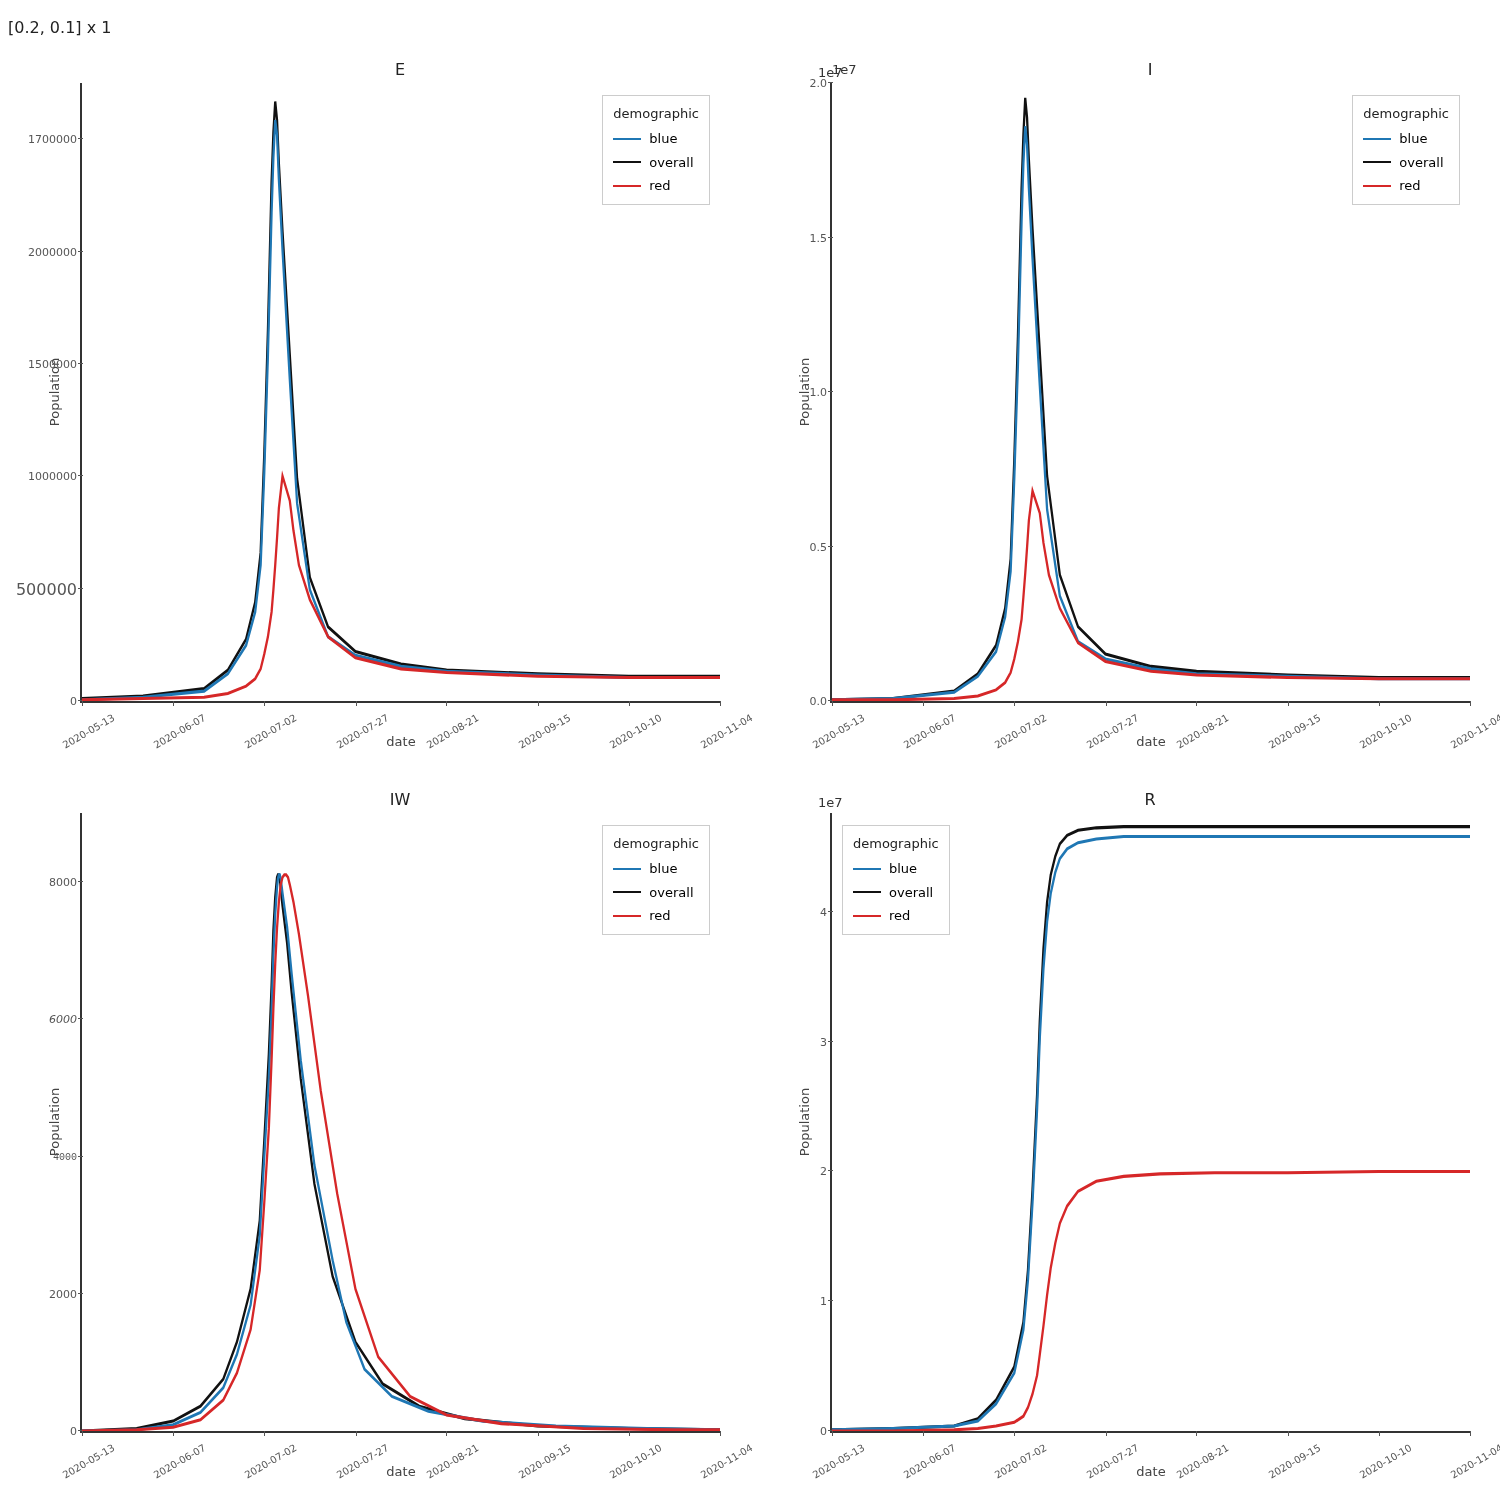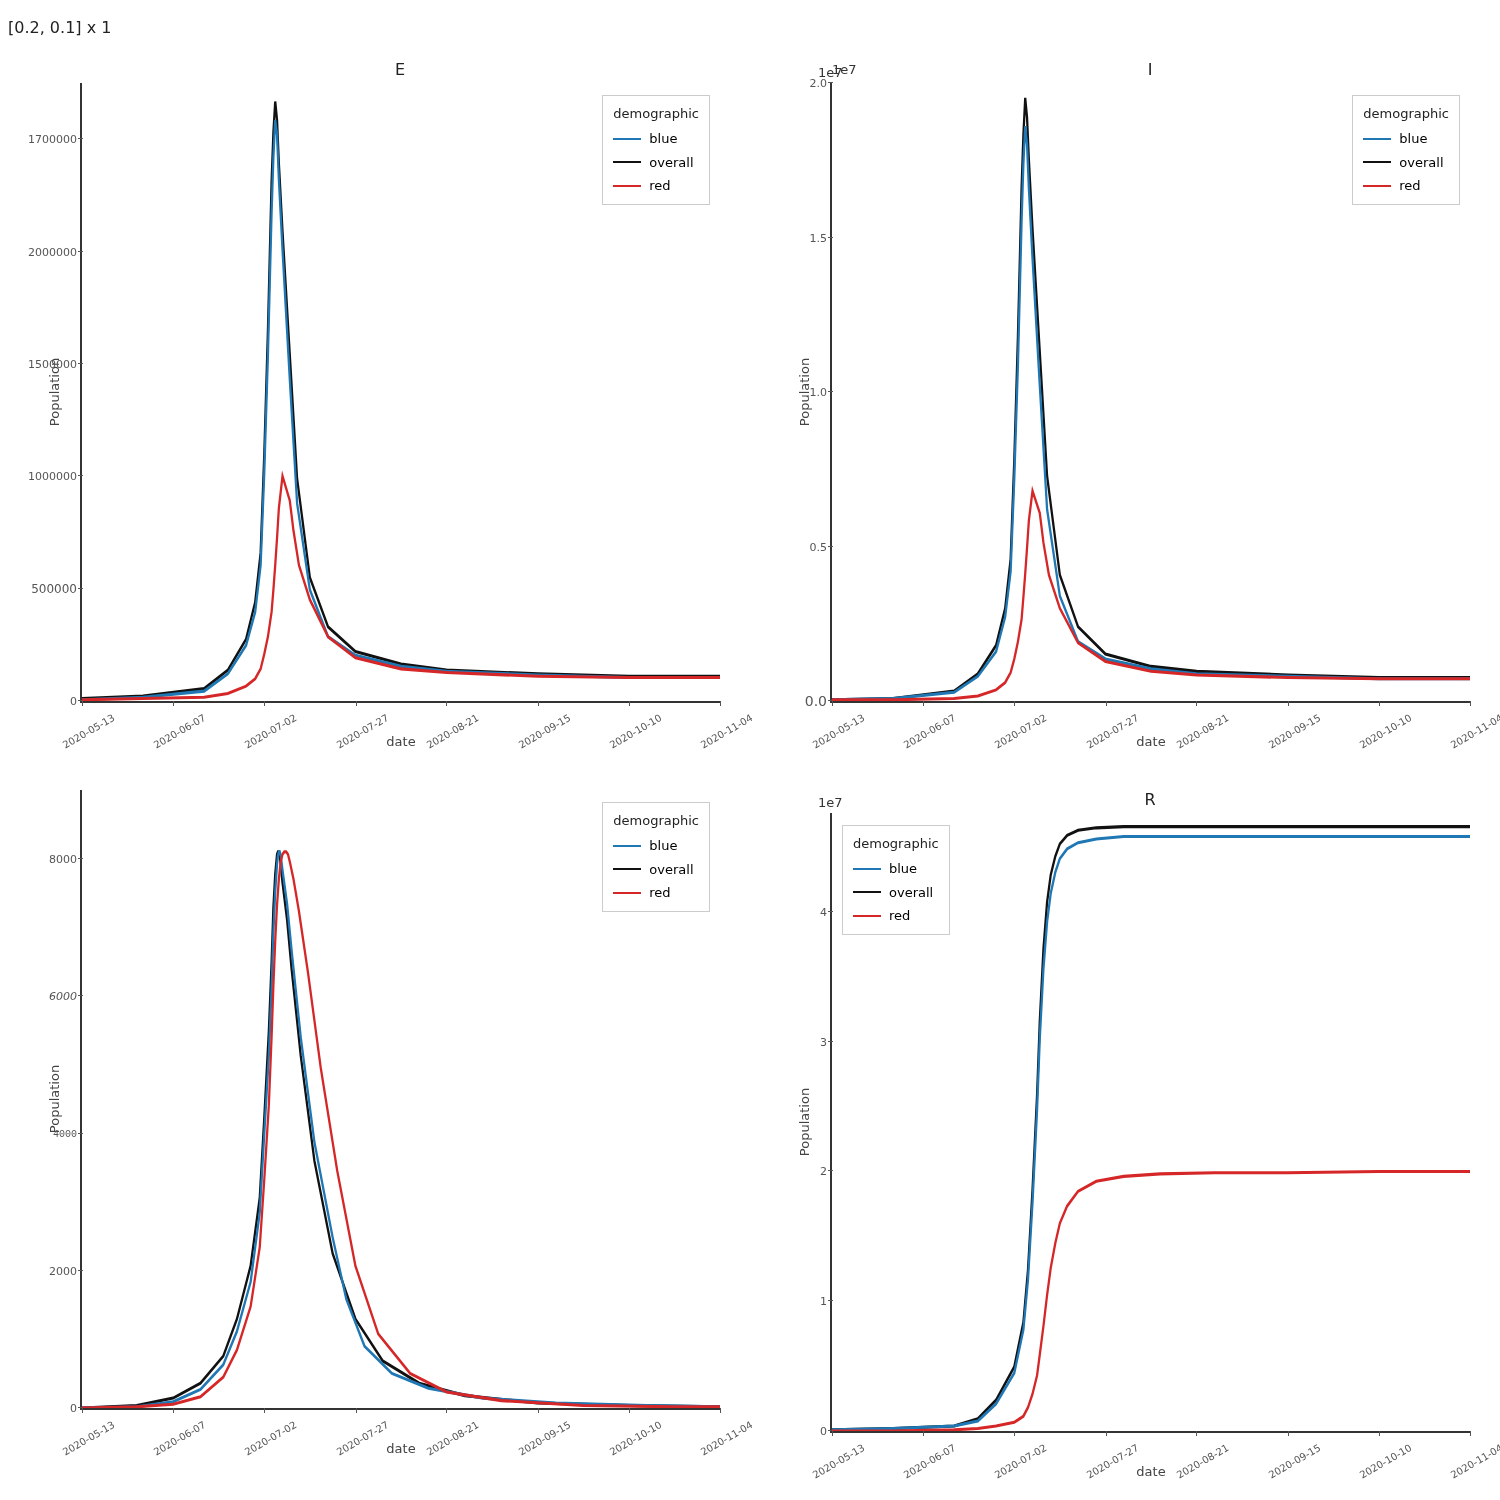--- a/index.html
+++ b/index.html
@@ -79,21 +79,21 @@
     <div class="chart-area" style="position:relative;">
 
       <div style="position:absolute;left:-62px;top:50%;transform:translateY(-50%) rotate(-90deg);font-size:13px;color:#444;white-space:nowrap;">Population</div>
 
       <div style="position:absolute;bottom:-48px;left:50%;transform:translateX(-50%);font-size:13px;color:#444;">date</div>
 
       <div style="position:absolute;bottom:0%;left:-4px;width:5px;height:1px;background:#555;"></div>
       <div style="position:absolute;bottom:0%;right:calc(100% + 5px);font-size:11px;color:#555;transform:translateY(50%);text-align:right;white-space:nowrap;">0</div>
 
       <div style="position:absolute;bottom:18.2%;left:-4px;width:5px;height:1px;background:#555;"></div>
-      <div style="position:absolute;bottom:18.2%;right:calc(100% + 5px);font-size:12px;color:#555;transform:translateY(50%);white-space:nowrap;">500000</div>
+      <div style="position:absolute;bottom:18.2%;right:calc(100% + 5px);font-size:16px;color:#555;transform:translateY(50%);white-space:nowrap;">500000</div>
 
       <div style="position:absolute;bottom:36.4%;left:-4px;width:5px;height:1px;background:#555;"></div>
       <div style="position:absolute;bottom:36.4%;right:calc(100% + 5px);font-size:11px;color:#555;transform:translateY(50%);text-align:right;white-space:nowrap;">1000000</div>
 
       <div style="position:absolute;bottom:54.5%;left:-4px;width:5px;height:1px;background:#555;"></div>
       <div style="position:absolute;bottom:54.5%;right:calc(100% + 5px);font-size:11px;color:#555;transform:translateY(50%);text-align:right;white-space:nowrap;">1500000</div>
 
       <div style="position:absolute;bottom:72.7%;left:-4px;width:5px;height:1px;background:#555;"></div>
       <div style="position:absolute;bottom:72.7%;right:calc(100% + 5px);font-size:11px;color:#555;transform:translateY(50%);text-align:center;white-space:nowrap;margin-top:13px;">2000000</div>
 
@@ -235,21 +235,21 @@
       <div class="chart-title">I</div>
       <div style="position:absolute;top:2px;left:2px;font-size:13px;color:#333;">1e7</div>
     </div>
     <div class="chart-area" style="position:relative;">
       <div style="position:absolute;left:-62px;top:50%;transform:translateY(-50%) rotate(-90deg);font-size:13px;color:#444;white-space:nowrap;">Population</div>
       <div style="position:absolute;bottom:-48px;left:50%;transform:translateX(-50%);font-size:13px;color:#444;">date</div>
 
       <div style="position:absolute;top:-18px;left:-14px;font-size:13px;color:#333;">1e7</div>
 
       <div style="position:absolute;bottom:0%;left:-4px;width:5px;height:1px;background:#555;"></div>
-      <div style="position:absolute;bottom:0%;right:calc(100% + 5px);font-size:14px;color:#555;transform:translateY(50%);text-align:right;margin-top:24px;">0.0</div>
+      <div style="position:absolute;bottom:0%;right:calc(100% + 5px);font-size:11px;color:#555;transform:translateY(50%);text-align:right;margin-top:24px;">0.0</div>
       <div style="position:absolute;bottom:25%;left:-4px;width:5px;height:1px;background:#555;"></div>
       <div style="position:absolute;bottom:25%;right:calc(100% + 5px);font-size:11px;color:#555;transform:translateY(50%);text-align:right;">0.5</div>
       <div style="position:absolute;bottom:50%;left:-4px;width:5px;height:1px;background:#555;"></div>
       <div style="position:absolute;bottom:50%;right:calc(100% + 5px);font-size:11px;color:#555;transform:translateY(50%);text-align:right;">1.0</div>
       <div style="position:absolute;bottom:75%;left:-4px;width:5px;height:1px;background:#555;"></div>
       <div style="position:absolute;bottom:75%;right:calc(100% + 5px);font-size:11px;color:#555;transform:translateY(50%);text-align:center;">1.5</div>
       <div style="position:absolute;bottom:100%;left:-4px;width:5px;height:1px;background:#555;"></div>
       <div style="position:absolute;bottom:100%;right:calc(100% + 5px);font-size:11px;color:#555;transform:translateY(50%);text-align:right;">2.0</div>
 
       <div style="position:absolute;bottom:-5px;left:0%;width:1px;height:5px;background:#555;"></div>
@@ -369,20 +369,21 @@
         </div>
         <div class="legend-item">
           <span style="display:inline-block;width:28px;height:2px;background:#d62728;"></span>
           <span>red</span>
         </div>
       </div>
     </div>
   </div>
 
   <div class="chart-container">
+    <div class="chart-title">IW</div>
     <div class="chart-area" style="position:relative;">
       <div style="position:absolute;left:-62px;top:50%;transform:translateY(-50%) rotate(-90deg);font-size:13px;color:#444;white-space:nowrap;">Population</div>
       <div style="position:absolute;bottom:-48px;left:50%;transform:translateX(-50%);font-size:13px;color:#444;">date</div>
 
       <div style="position:absolute;bottom:0%;left:-4px;width:5px;height:1px;background:#555;"></div>
       <div style="position:absolute;bottom:0%;right:calc(100% + 5px);font-size:11px;color:#555;transform:translateY(50%);text-align:right;">0</div>
       <div style="position:absolute;bottom:22.2%;left:-4px;width:5px;height:1px;background:#555;"></div>
       <div style="position:absolute;bottom:22.2%;right:calc(100% + 5px);font-size:11px;color:#555;transform:translateY(50%);text-align:right;">2000</div>
       <div style="position:absolute;bottom:44.4%;left:-4px;width:5px;height:1px;background:#555;"></div>
       <div style="position:absolute;bottom:44.4%;right:calc(100% + 5px);font-size:10px;color:#555;transform:translateY(50%);text-align:right;font-family:Liberation Mono, monospace;">4000</div>

